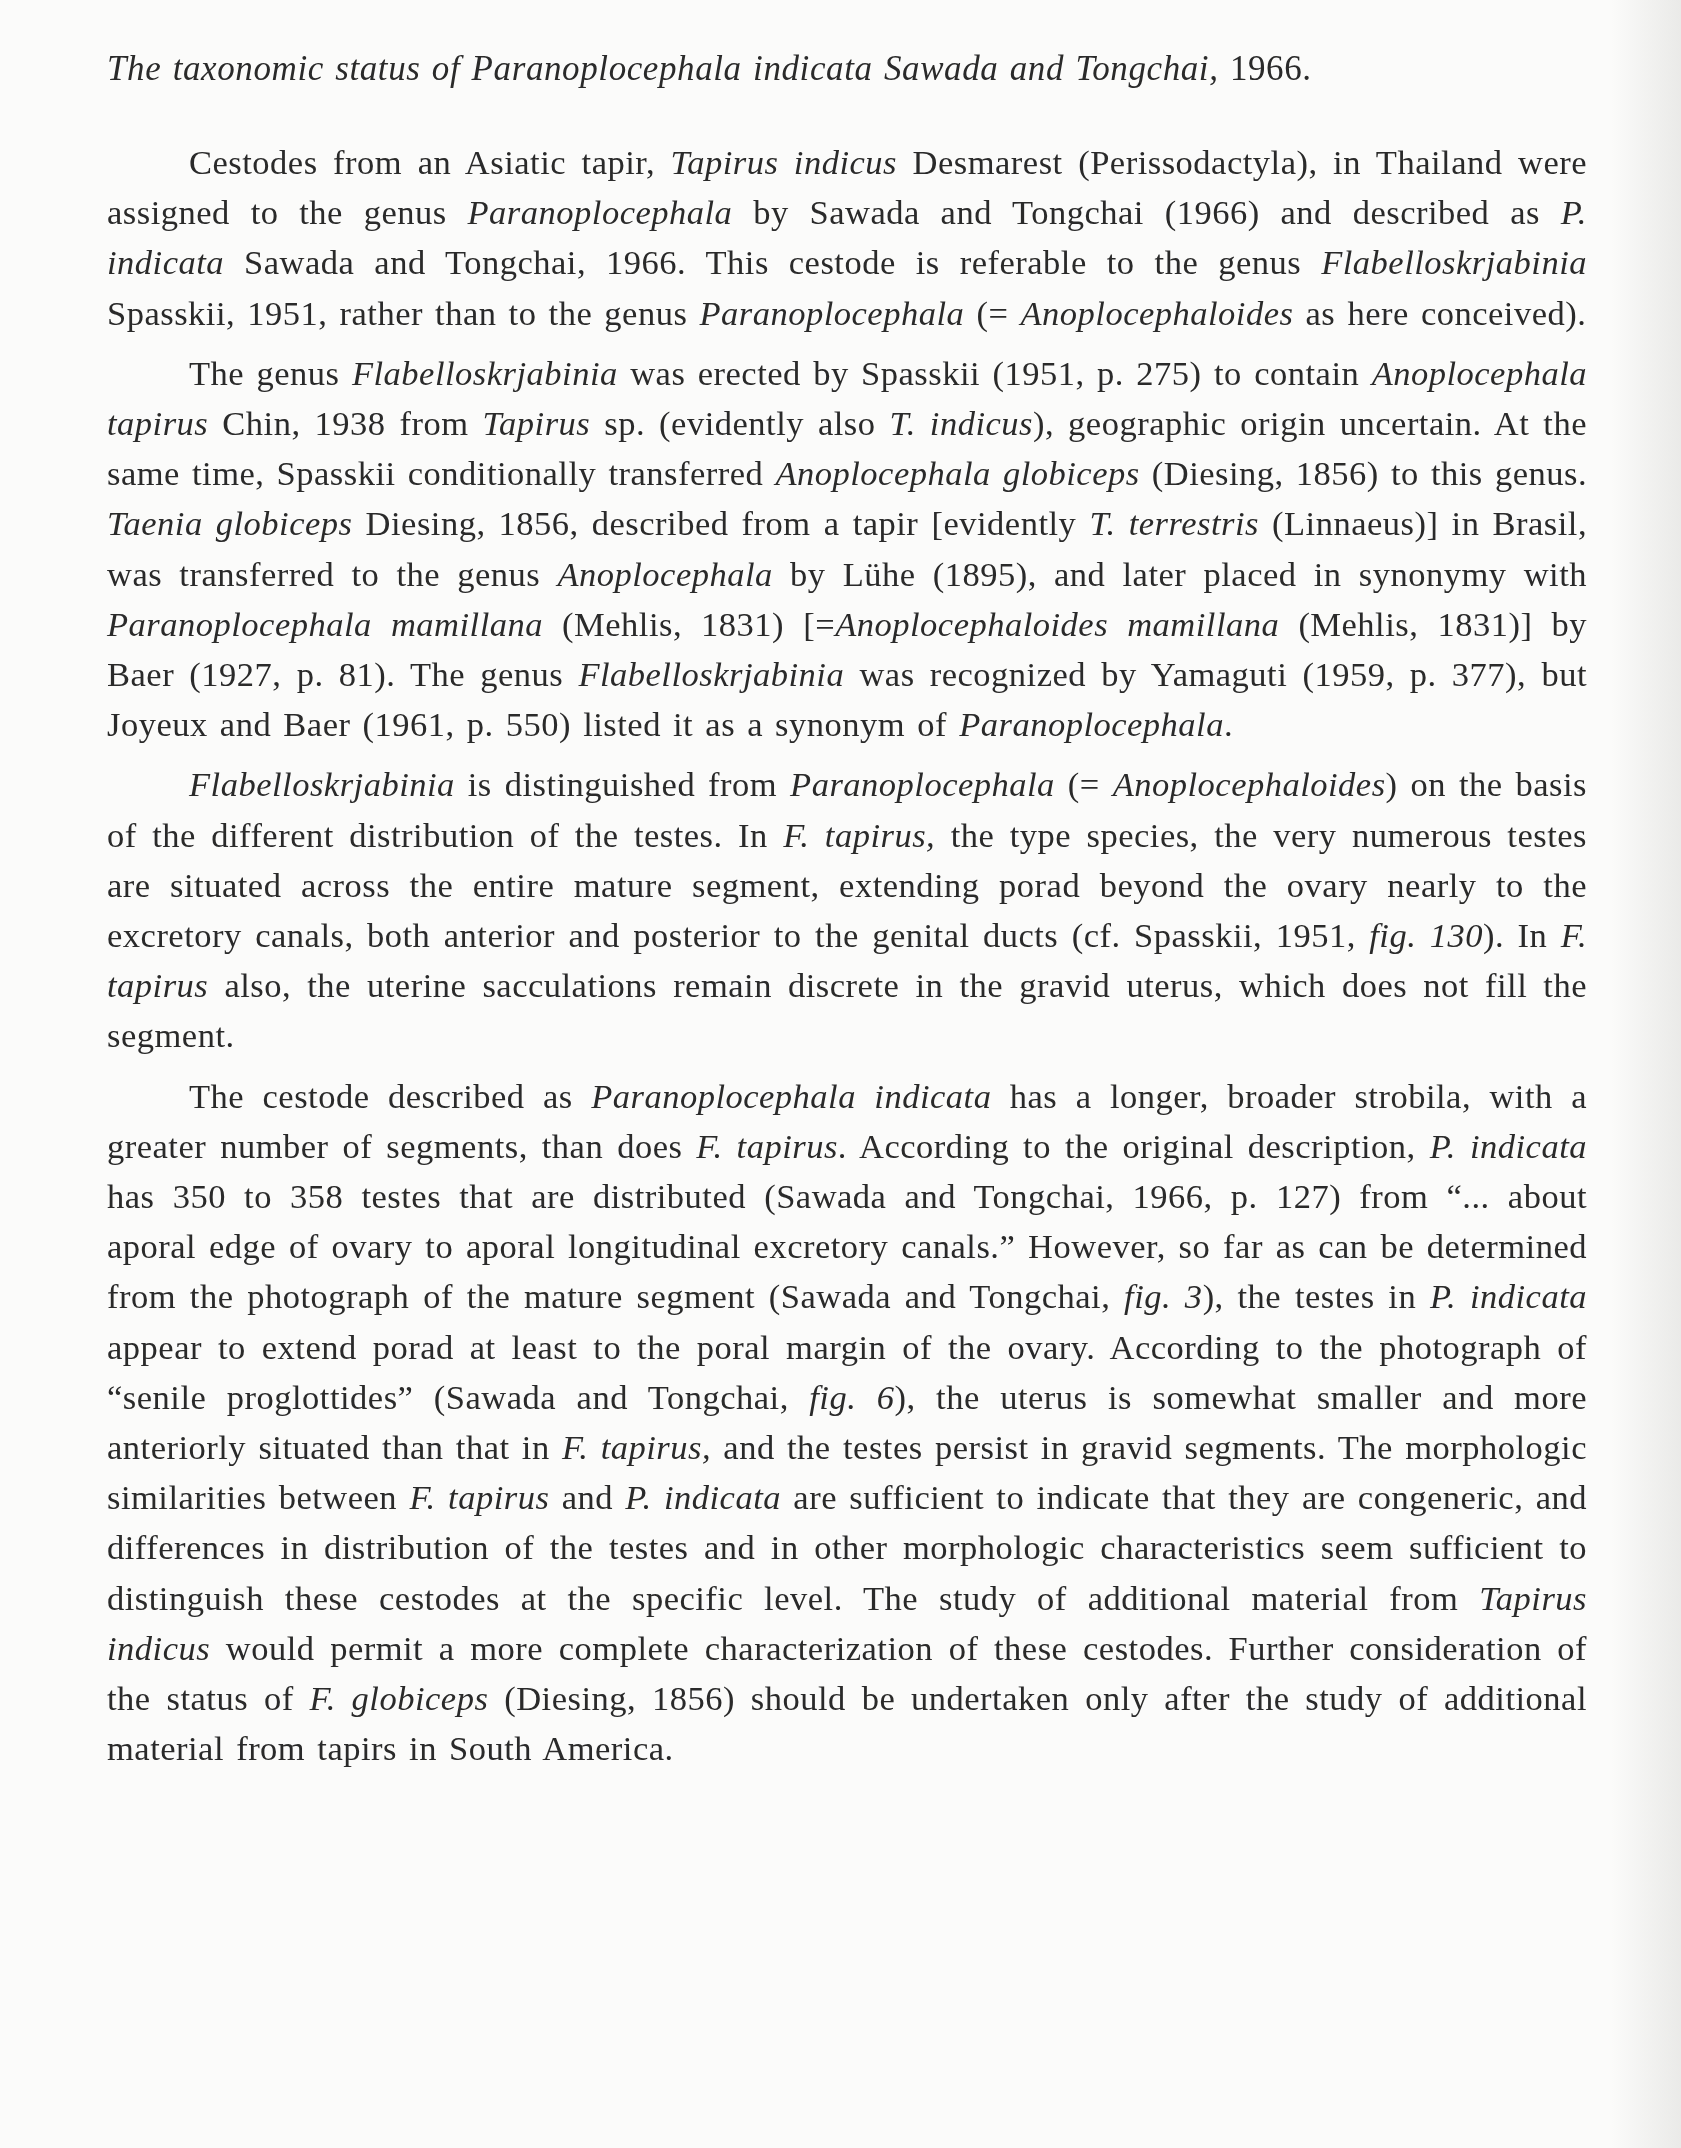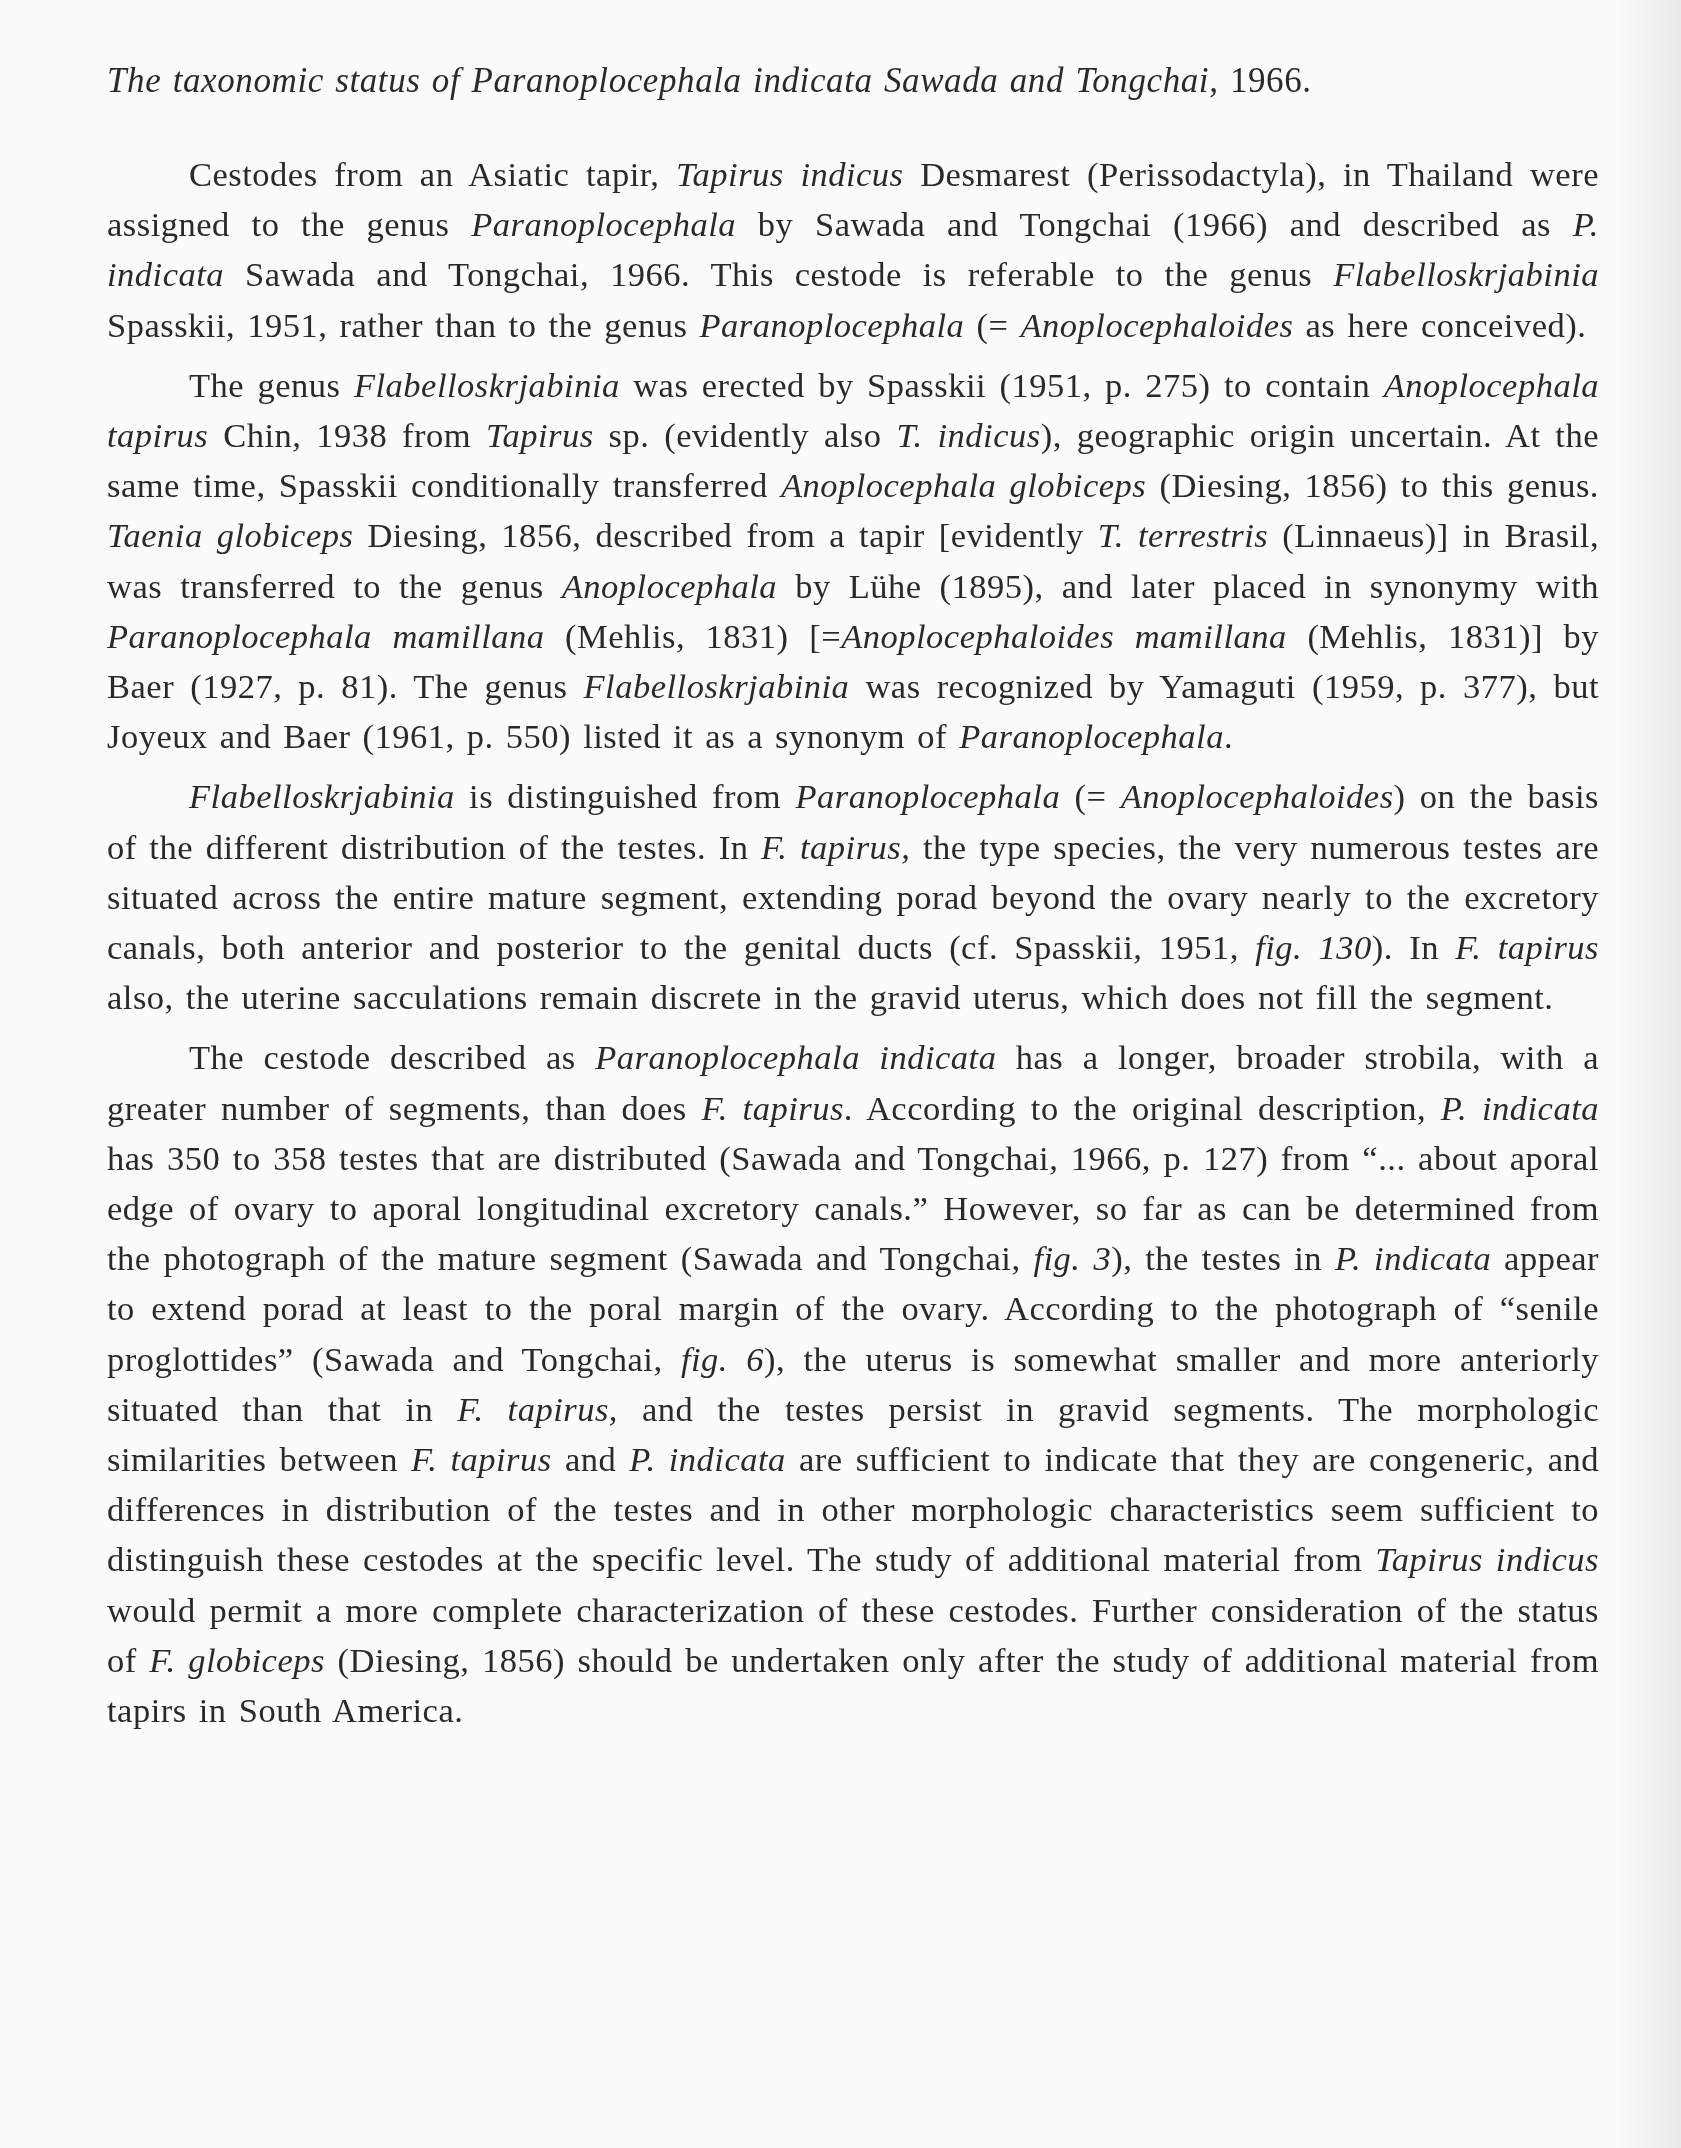--- a/index.html
+++ b/index.html
@@ -7,38 +7,38 @@
     width: 1681px; height: 2148px;
     background: #fbfbfa;
     position: relative;
     overflow: hidden;
     color: #2a2a2a;
     font-family: "Liberation Serif", "DejaVu Serif", serif;
   }
   .page {
     position: absolute;
     left: 107px;
-    top: 56px;
+    top: 44px;
     width: 1492px;
   }
   .title {
     font-style: italic;
     font-size: 35px;
     line-height: 50px;
     margin: 0 0 43px 0;
     letter-spacing: 0.6px;
     word-spacing: 2px;
   }
   .title .roman { font-style: normal; }
   .para {
     font-size: 34.5px;
     line-height: 50.2px;
     text-align: justify;
     text-indent: 82px;
-    margin: 0 0 10px 0;
+    margin: 0 12px 10px 0;
     letter-spacing: 0.5px;
     word-spacing: 3px;
     hyphens: manual;
   }
   .para i, .title i { font-style: italic; }
   .right-shade {
     position: absolute; top: 0; right: 0; width: 70px; height: 100%;
     background: linear-gradient(to right, rgba(240,240,238,0), rgba(232,232,230,0.9));
   }
 </style>

